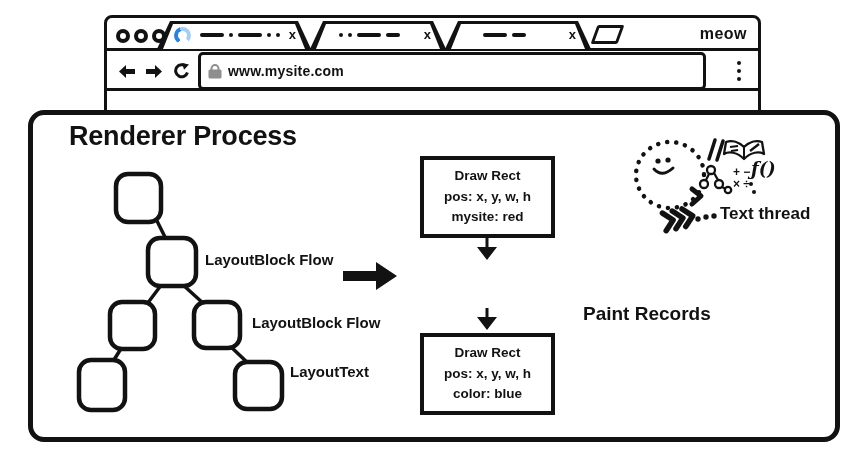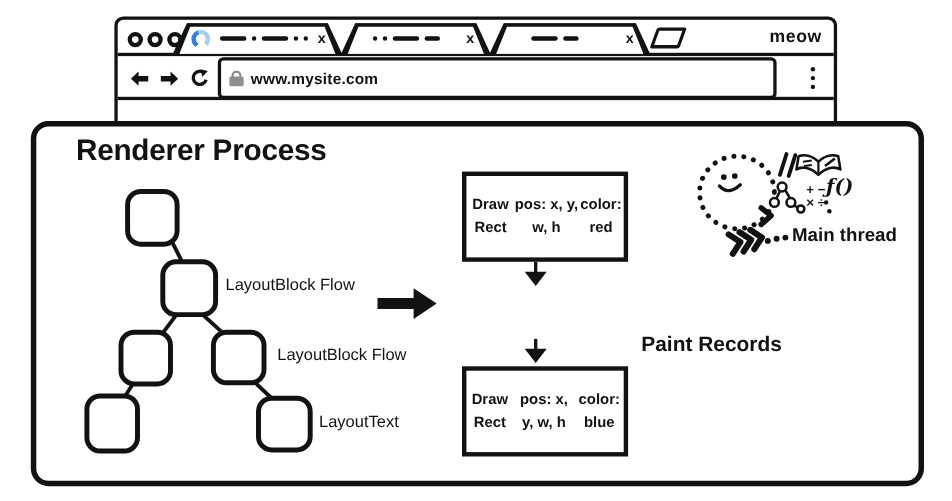--- a/index.html
+++ b/index.html
@@ -46,25 +46,25 @@
   .url { font-size:14px; font-weight:700; letter-spacing:.2px; white-space:nowrap; }
   .dots { position:absolute; right:17px; top:50%; transform:translateY(-50%);
     display:flex; flex-direction:column; gap:4px; }
   .dot { width:4px; height:4px; border-radius:50%; background:#121212; }
 
   
   .panel { position:absolute; left:28px; top:110px; width:812px; height:332px;
     background:#fff; border:5px solid #121212; border-radius:16px; z-index:2; }
   .panel-title { position:absolute; left:25px; top:6px; font-size:27px; font-weight:800; letter-spacing:-.2px;margin-left:11px; }
   .tree { position:absolute; left:37px; top:50px; }
-  .tree-label { position:absolute; font-size:15px; font-weight:400; white-space:nowrap; }
-  #tl1 { left:172px; top:136px; } #tl2 { left:219px; top:199px; } #tl3 { left:257px; top:260px; }
+  .tree-label { position:absolute; font-size:15px; font-weight:700; white-space:nowrap; }
+  #tl1 { left:172px; top:136px; } #tl2 { left:219px; top:199px; } #tl3 { left:257px; top:248px; }
   .flow-arrow { position:absolute; left:310px; top:146px; }
-  .pbox { position:absolute; width:151px; background:#fff; border:4px solid #121212;
-    display:flex; justify-content:center; align-items:center;
+  .pbox { position:absolute; width:135px; background:#fff; border:4px solid #121212;
+    display:flex; flex-direction:column; justify-content:center; align-items:center;
     font-size:13.5px; font-weight:700; line-height:1.55; text-align:center; }
   #pb1 { left:387px; top:41px;  height:82px; }
   #pb2 { left:387px; top:147px; height:46px; }
   #pb3 { left:387px; top:218px; height:82px; }
   .down-arrow { position:absolute; left:443px; }
   #da1 { top:123px; } #da2 { top:193px; }
   .paint-heading { position:absolute; left:550px; top:188px; font-size:19px; font-weight:800; }
   .doodle { position:absolute; left:595px; top:16px; }
   .main-thread { position:absolute; left:687px; top:89px; font-size:17px; font-weight:700; z-index:3; }
 </style>
@@ -179,21 +179,21 @@
     <span class="tree-label" id="tl2">LayoutBlock Flow</span>
     <span class="tree-label" id="tl3">LayoutText</span>
 
     <svg class="flow-arrow" width="54" height="30" viewBox="0 0 54 30">
       <polygon points="0,10 33,10 33,1 54,15 33,29 33,20 0,20" fill="#121212"></polygon>
     </svg>
 
     <div class="pbox" id="pb1">
       <div>Draw Rect</div>
       <div>pos: x, y, w, h</div>
-      <div>color: red</div>
+      <div>mysite: red</div>
     </div>
     <svg class="down-arrow" id="da1" width="22" height="22" viewBox="0 0 22 22">
       <polygon points="9.5,0 12.5,0 12.5,9 21,9 11,22 1,9 9.5,9" fill="#121212"></polygon>
     </svg>
     <svg class="down-arrow" id="da2" width="22" height="22" viewBox="0 0 22 22">
       <polygon points="9.5,0 12.5,0 12.5,9 21,9 11,22 1,9 9.5,9" fill="#121212"></polygon>
     </svg>
     <div class="pbox" id="pb3">
       <div>Draw Rect</div>
       <div>pos: x, y, w, h</div>
@@ -239,15 +239,15 @@
         <line x1="94" y1="56" x2="98" y2="58"></line>
         <circle cx="83" cy="39" r="4"></circle>
         <circle cx="76" cy="53" r="4"></circle>
         <circle cx="91" cy="53" r="4"></circle>
         <circle cx="100" cy="59" r="3.2"></circle>
       </g>
       <text x="105" y="45" font-size="12" font-weight="bold" fill="#121212">+ −</text>
       <text x="105" y="57" font-size="12" font-weight="bold" fill="#121212">× ÷</text>
       <text x="123" y="44" font-size="18" font-weight="bold" font-style="italic" fill="#121212" style="font-family:'DejaVu Serif', serif">ƒ()</text>
     </svg>
-    <span class="main-thread">Main thread</span>
+    <span class="main-thread">Text thread</span>
   </div>
 </div>
 
 </body></html>

